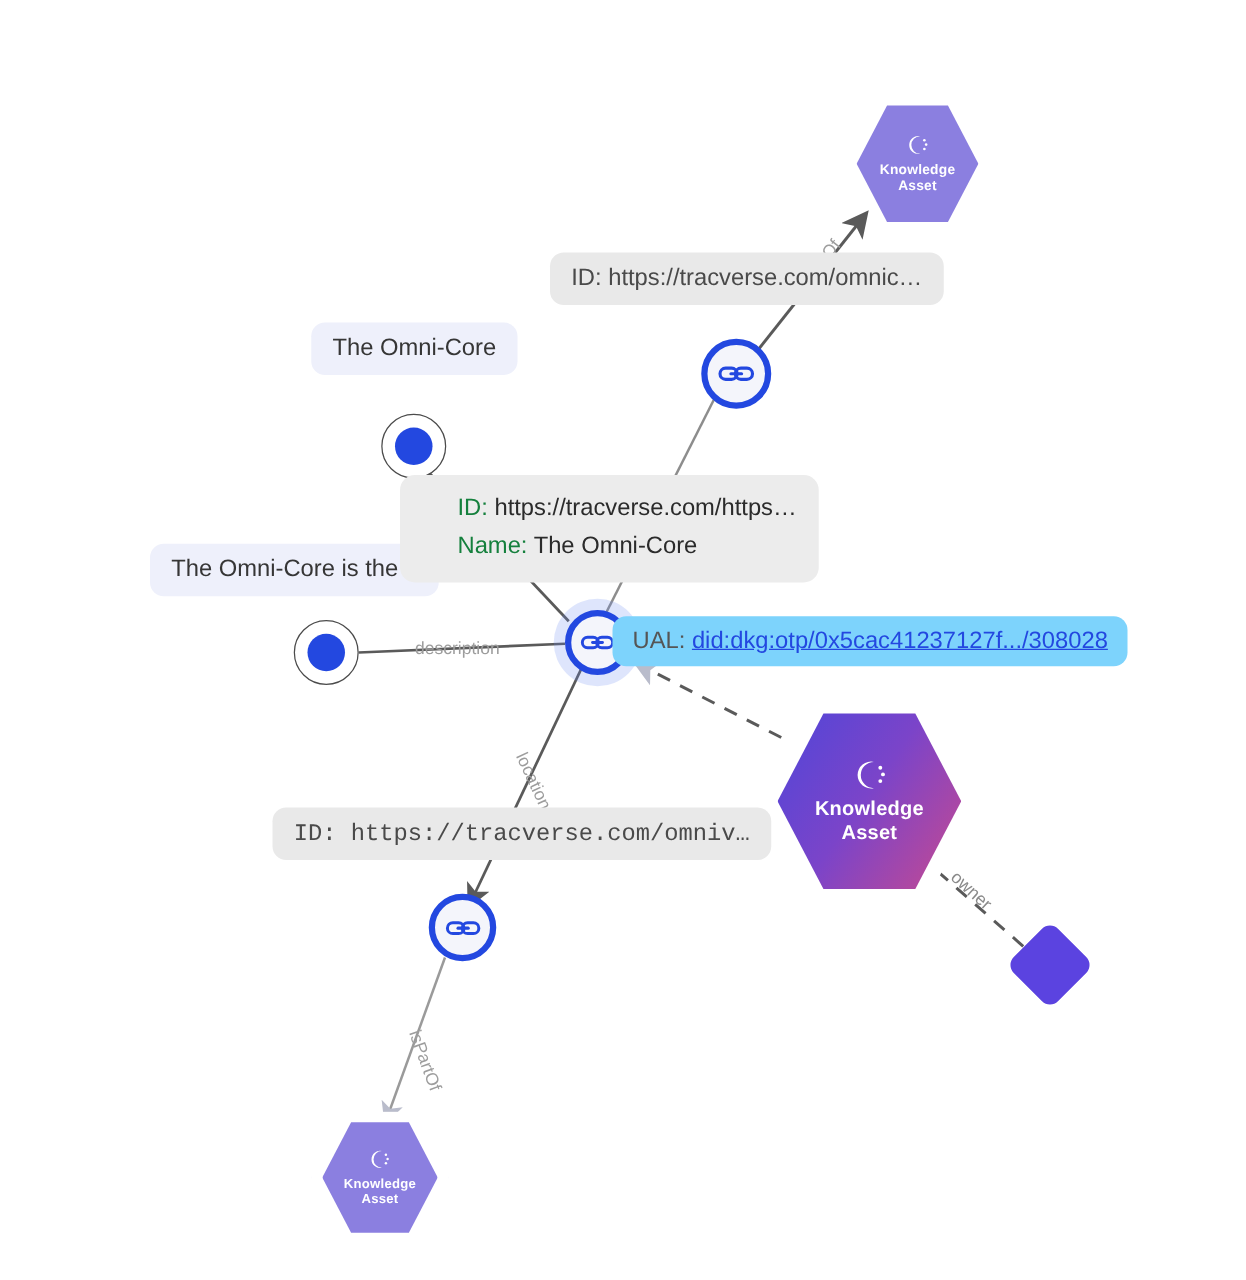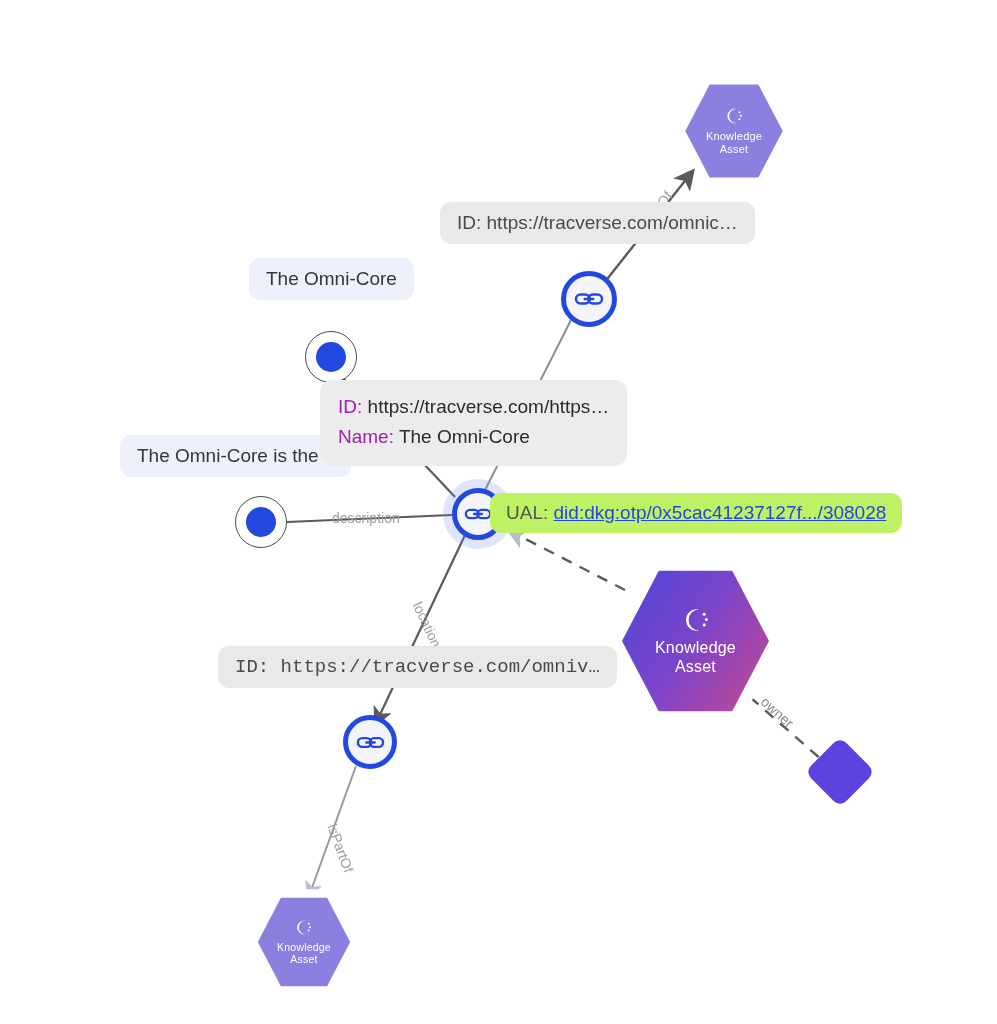--- a/index.html
+++ b/index.html
@@ -83,21 +83,21 @@
     align-items: center;
     justify-content: center;
     color: #ffffff;
     text-align: center;
     line-height: 1.18;
   }
   .ka-inner.flat { background: #8b7fe0; }
   .ka-inner.gradient {
     background: linear-gradient(125deg, #4f46d9 0%, #7b44c9 48%, #c94a8e 100%);
   }
-  .ka-label { font-weight: 400; letter-spacing: .2px; }
+  .ka-label { font-weight: 700; letter-spacing: .2px; }
   .ka-icon { display: block; margin-bottom: 4px; }
 
   
   .diamond-node {
     position: absolute;
     background: #5b43e0;
     border-radius: 9px;
     transform: rotate(45deg);
   }
 
@@ -119,27 +119,27 @@
     position: absolute;
     background: #ececec;
     border-radius: 12px;
     padding: 12px 18px 14px 18px;
     box-sizing: border-box;
     font-size: 19px;
     line-height: 1.58;
     white-space: nowrap;
   }
   .detail-row { display: block; }
-  .detail-key { color: #a21caf; }
+  .detail-key { color: #15803d; margin-left: 28px; }
   .detail-val { color: #2b2b2b; }
 
   
   .ual-chip {
     position: absolute;
-    background: #bef264;
+    background: #7dd3fc;
     border-radius: 11px;
     padding: 9px 16px;
     box-sizing: border-box;
     font-size: 19px;
     white-space: nowrap;
     color: #555;
   }
   .ual-link {
     color: #2348e0;
     text-decoration: underline;

